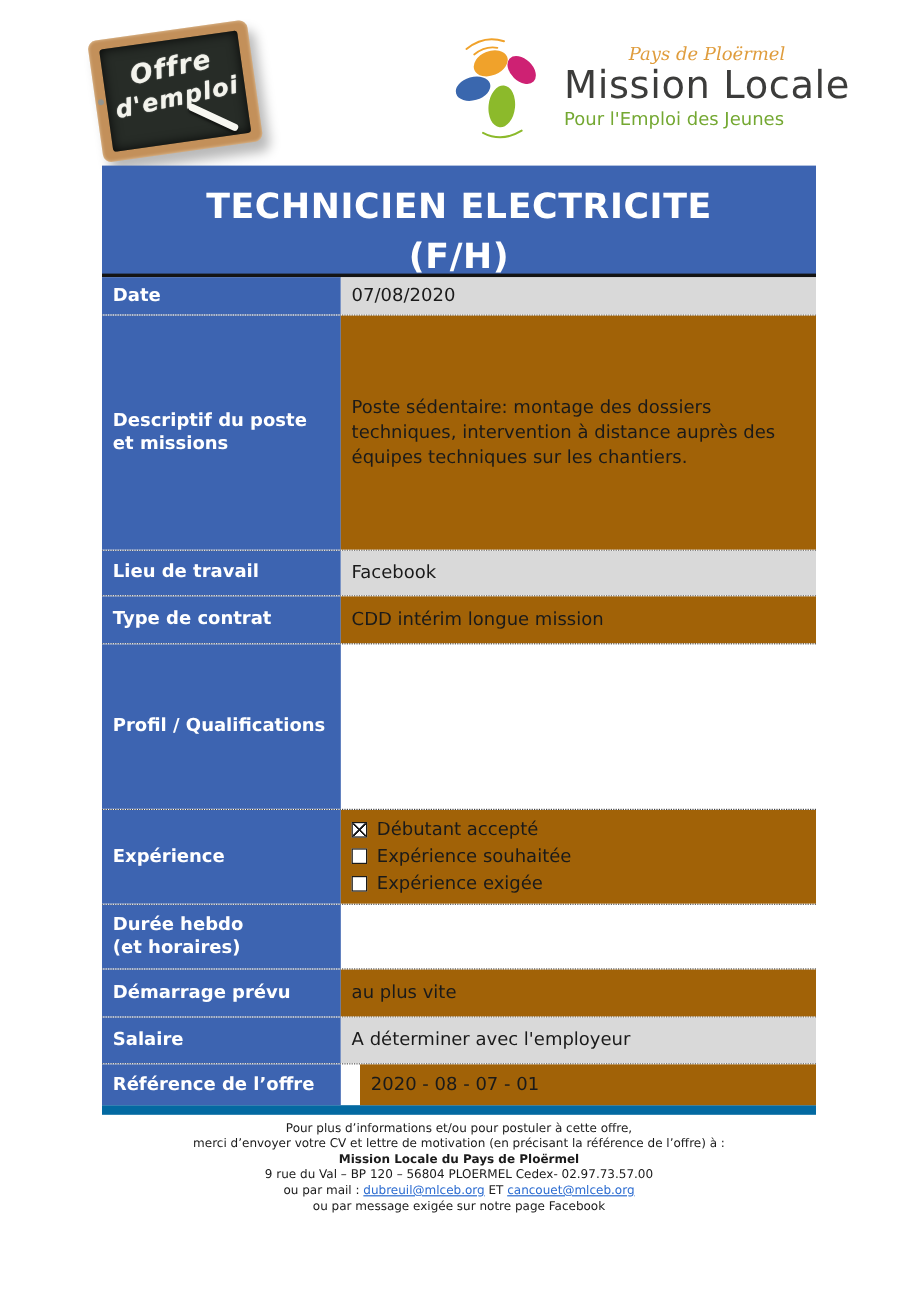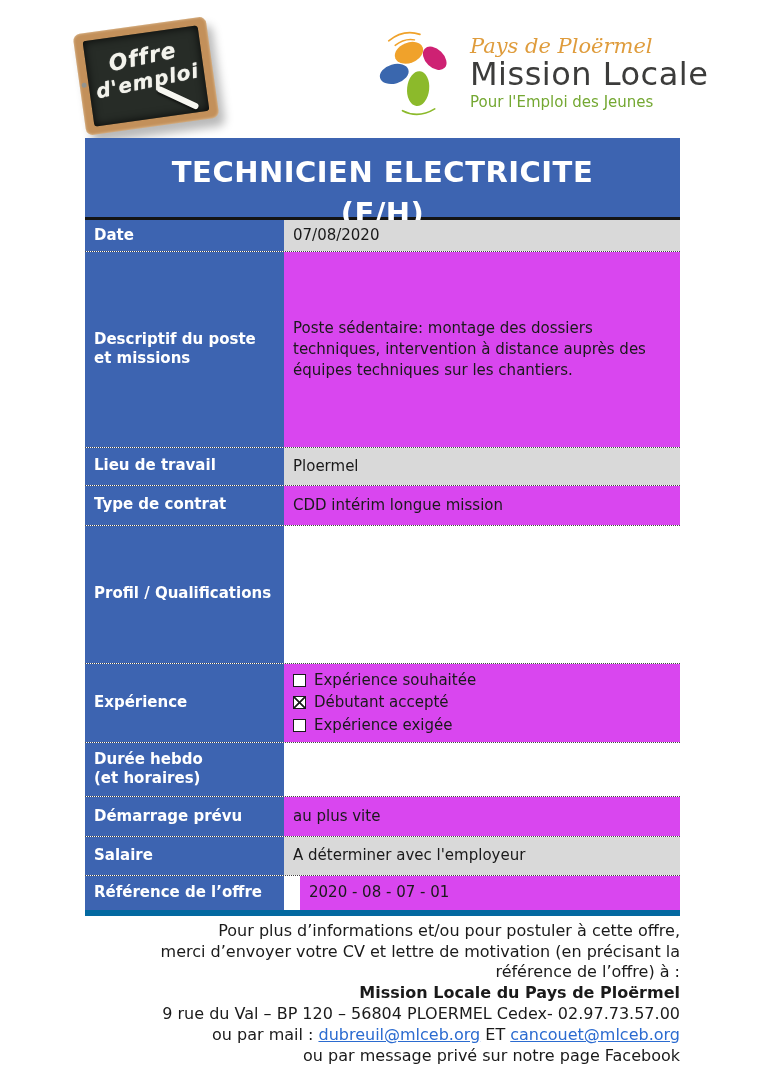--- a/index.html
+++ b/index.html
@@ -31,61 +31,61 @@
   .chalk-stick {
     position:absolute; right:7px; bottom:14px; width:45px; height:6px;
     background:#f7f7f1; border-radius:3px; transform:rotate(33deg);
     box-shadow:1px 2px 2px rgba(0,0,0,.5);
   }
   .rivet { position:absolute; left:2px; top:48%; width:5px; height:5px; border-radius:50%; background:#93938d; }
 
   .logo { position:absolute; left:374px; top:27px; display:flex; align-items:center; }
   .logo-flower { width:92px; height:92px; flex:0 0 auto; }
   .logo-textblock { margin-left:4px; line-height:1.05; white-space:nowrap; }
-  .logo-region { font-family:"DejaVu Serif","Liberation Serif",serif; font-style:italic; font-size:21px; color:#df9c3c; }
+  .logo-region { font-family:"DejaVu Serif","Liberation Serif",serif; font-style:italic; font-size:15px; color:#df9c3c;text-align:center; }
   .logo-name { font-size:32px; color:#3c3c3b; letter-spacing:.5px; margin-top:1px; }
   .logo-tagline { font-size:15px; color:#74a832; margin-top:3px; }
 
   
   .title-block {
     background:#3d64b1; color:#ffffff; text-align:center; font-weight:bold;
     font-size:29px; letter-spacing:.5px; line-height:1.42; padding:14px 0 13px;
-    border-bottom:3px solid #141414; height:82px;
-  }
-
-  
-  .offer-table { border-bottom:6px solid #0369a1; }
+    border-bottom:3px solid #141414; height:93px;
+  }
+
+  
+  .offer-table { border-bottom:8px solid #0369a1; }
   .row { display:flex; border-bottom:1px dotted #444; }
   .row:last-child { border-bottom:none;gap:16px; }
   .row-label {
     width:199px; flex:0 0 auto; background:#3d64b1; color:#ffffff; font-weight:bold;
     font-size:15px; line-height:1.3; display:flex; flex-direction:column;
     justify-content:center; padding:4px 6px 4px 9px;
   }
   .row-value {
     flex:1; font-size:15px; line-height:1.38; display:flex; flex-direction:column;
-    justify-content:center; padding:5px 12px 5px 9px; background:#d946ef;
+    justify-content:center; padding:5px 12px 5px 9px; background:#a16207;
   }
   .shaded .row-value { background:#d9d9d9; }
   .h31{min-height:31px} .h196{min-height:196px} .h38{min-height:38px} .h40{min-height:40px}
   .h138{min-height:138px} .h76{min-height:76px} .h54{min-height:54px} .h39{min-height:39px} .h34{min-height:34px}
 
   .check-line { display:flex; align-items:center; margin:1px 0; }
   .checkbox {
     width:13px; height:13px; border:1.5px solid #1a1a1a; margin-right:8px; flex:0 0 auto;
     background:#fff;
   }
   .checkbox.checked {
     background-image:
       linear-gradient(to top right, transparent 44%, #1a1a1a 46%, #1a1a1a 54%, transparent 56%),
       linear-gradient(to bottom right, transparent 44%, #1a1a1a 46%, #1a1a1a 54%, transparent 56%);
   }
 
   
-  .footer { margin-top:5px; text-align:right; font-size:16px; line-height:1.3; color:#1a1a1a; }
+  .footer { margin-top:5px; text-align:center; font-size:10px; line-height:1.3; color:#1a1a1a; }
   .footer .bold { font-weight:bold; }
   .link { color:#2b6bd0; text-decoration:underline; cursor:pointer; }
 </style>
 </head>
 <body>
 
 <div class="header">
 
   <div class="chalkboard">
     <div class="slate">
@@ -142,21 +142,21 @@
       <div class="row-value">
           <span>Poste sédentaire: montage des dossiers techniques, intervention à distance auprès des équipes techniques sur les chantiers.</span>
         </div>
     </div>
 
     <div class="row shaded h38">
       <div class="row-label">
           <span>Lieu de travail</span>
         </div>
       <div class="row-value">
-          <span>Ploermel</span>
+          <span>Facebook</span>
         </div>
     </div>
 
     <div class="row h40">
       <div class="row-label">
           <span>Type de contrat</span>
         </div>
       <div class="row-value">
           <span>CDD intérim longue mission</span>
         </div>
@@ -166,27 +166,27 @@
       <div class="row-label">
           <span>Profil / Qualifications</span>
         </div>
     </div>
 
     <div class="row h76">
       <div class="row-label">
           <span>Expérience</span>
         </div>
       <div class="row-value">
+        <div class="check-line">
+          <span class="checkbox checked"></span>
+          <span>Débutant accepté</span>
+        </div>
         <div class="check-line">
           <span class="checkbox"></span>
           <span>Expérience souhaitée</span>
-        </div>
-        <div class="check-line">
-          <span class="checkbox checked"></span>
-          <span>Débutant accepté</span>
         </div>
         <div class="check-line">
           <span class="checkbox"></span>
           <span>Expérience exigée</span>
         </div>
       </div>
     </div>
 
     <div class="row shaded h54">
       <div class="row-label">
@@ -225,16 +225,16 @@
   </div>
 
   <div class="footer">
     <div>Pour plus d’informations et/ou pour postuler à cette offre,</div>
     <div>merci d’envoyer votre CV et lettre de motivation (en précisant la référence de l’offre) à :</div>
     <div class="bold">Mission Locale du Pays de Ploërmel</div>
     <div>9 rue du Val – BP 120 – 56804 PLOERMEL Cedex- 02.97.73.57.00</div>
     <div>
       <span>ou par mail : </span><span class="link">dubreuil@mlceb.org</span><span> ET </span><span class="link">cancouet@mlceb.org</span>
     </div>
-    <div>ou par message privé sur notre page Facebook</div>
+    <div>ou par message exigée sur notre page Facebook</div>
   </div>
 
 </div>
 
 </body></html>

